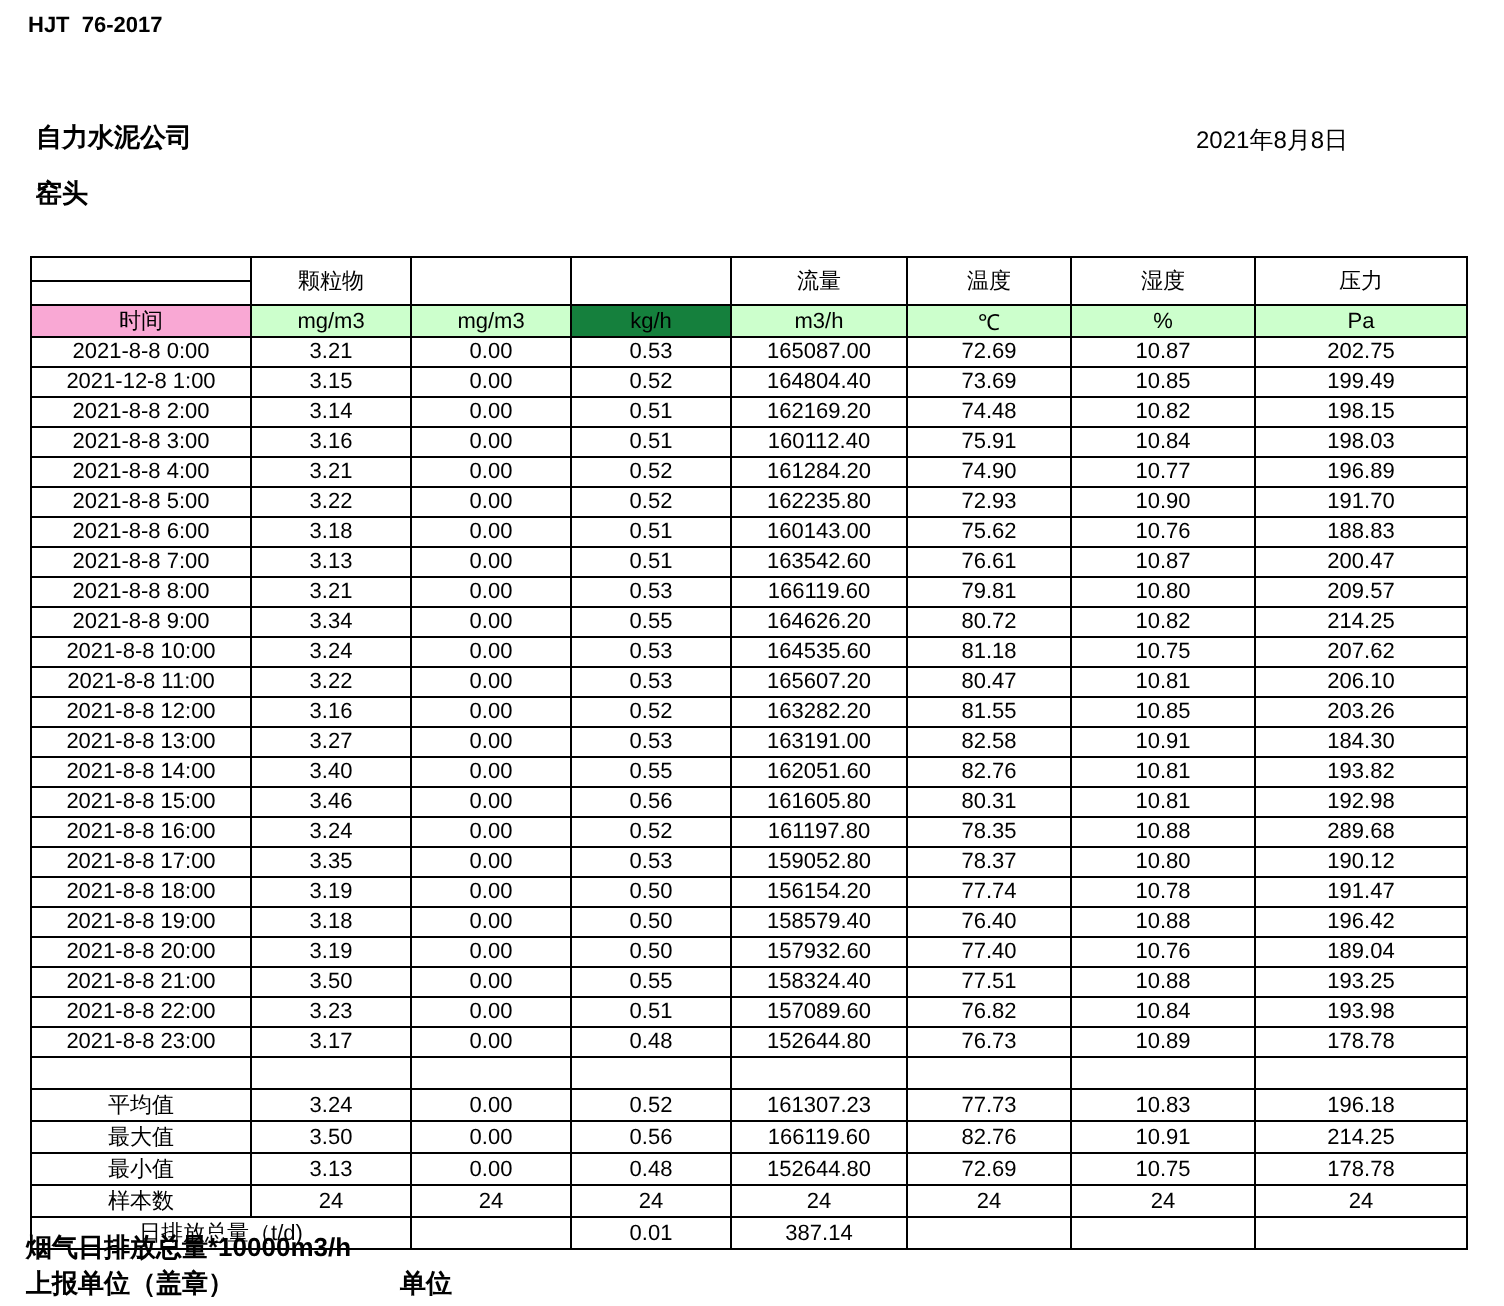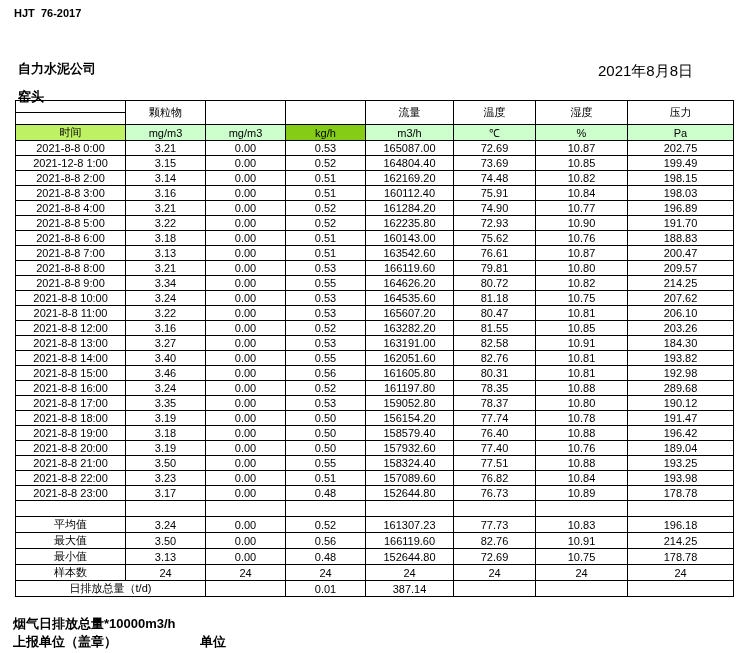--- a/index.html
+++ b/index.html
@@ -4,23 +4,23 @@
 <style>
   * { box-sizing: border-box; }
   html,body { margin:0; padding:0; background:#ffffff; }
   body { width:752px; height:653px; font-family:"Liberation Sans", sans-serif; color:#000; }
   .page { position:relative; width:752px; height:653px; background:#fff; overflow:hidden; }
 
   .doc-code { position:absolute; left:14px; top:7px; font-size:11px; font-weight:bold; white-space:pre; }
   .title    { position:absolute; left:148px; top:27px; font-size:15px; font-weight:bold; }
   .company  { position:absolute; left:18px; top:60px; font-size:13px; font-weight:bold; }
   .station  { position:absolute; left:18px; top:88px; font-size:13px; font-weight:bold; }
-  .date     { position:absolute; left:598px; top:62px; font-size:15px; }
-
-  table.report { position:absolute; left:15px; top:100px; width:718px;
+  .date     { position:absolute; left:598px; top:62px; font-size:12px; }
+
+  table.report { position:absolute; left:15px; top:128px; width:718px;
                  border-collapse:collapse; table-layout:fixed; }
   table.report td { border:1px solid #000; text-align:center; font-size:11px;
                     padding:0; white-space:nowrap; overflow:hidden; vertical-align:middle; }
   tr.h1 td   { height:12px; }
   tr.h2 td   { height:12px; }
   td.group   { font-size:13px; }
   tr.units td { height:16px; font-size:11px; }
   td.time-head { font-size:13px; }
   tbody tr.data td    { height:15px; }
   tbody tr.spacer td  { height:16px; }
@@ -61,24 +61,24 @@
         <td rowspan="2" class="group"></td>
         <td rowspan="2" class="group">流量</td>
         <td rowspan="2" class="group">温度</td>
         <td rowspan="2" class="group">湿度</td>
         <td rowspan="2" class="group">压力</td>
       </tr>
       <tr class="h2">
         <td></td>
       </tr>
       <tr class="units">
-        <td class="time-head" style="background: #bef264;">时间</td>
+        <td class="time-head" style="background: #f9a8d4;">时间</td>
         <td style="background: rgb(204, 255, 204);">mg/m3</td>
         <td style="background: rgb(204, 255, 204);">mg/m3</td>
-        <td style="background: #84cc16;">kg/h</td>
+        <td style="background: #15803d;">kg/h</td>
         <td style="background: rgb(204, 255, 204);">m3/h</td>
         <td style="background: rgb(204, 255, 204);">℃</td>
         <td style="background: rgb(204, 255, 204);">%</td>
         <td style="background: rgb(204, 255, 204);">Pa</td>
       </tr>
     </thead>
     <tbody id="tbody">
         <tr class="data">
           <td class="time-cell">2021-8-8 0:00</td>
           <td>3.21</td>

